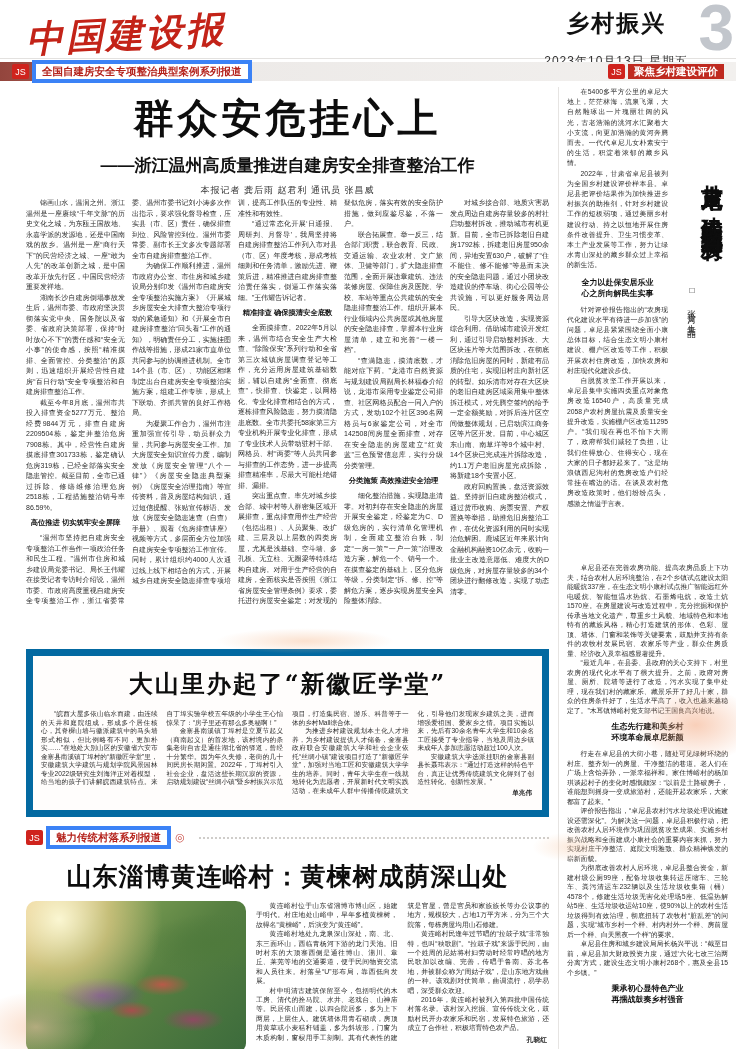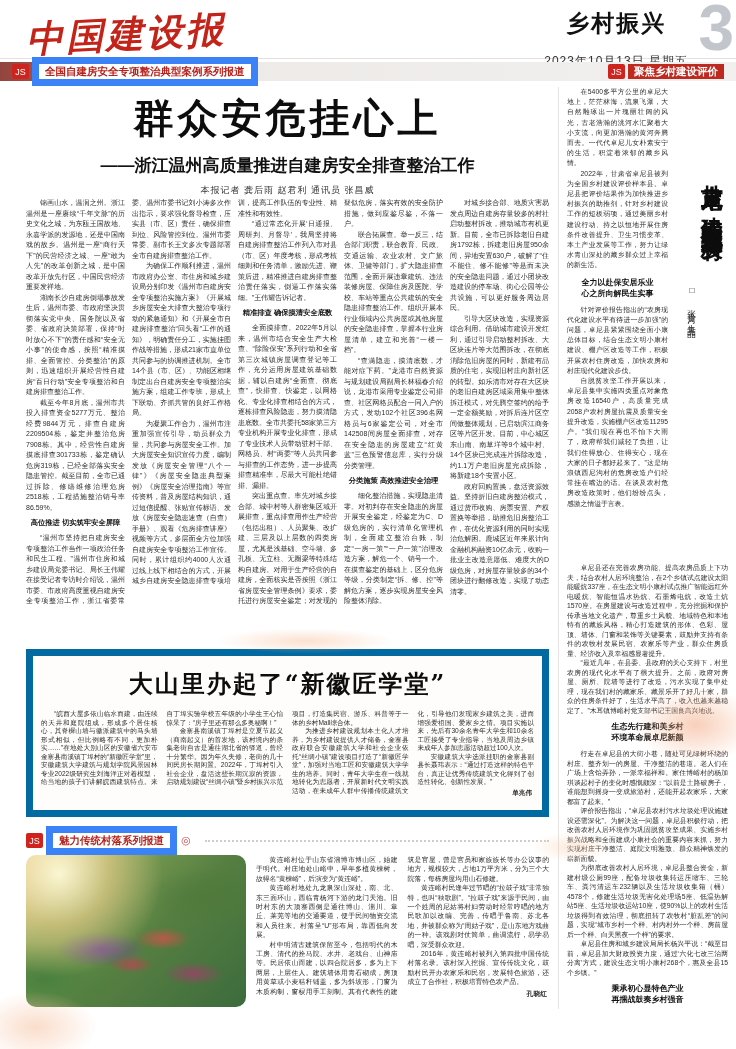--- a/index.html
+++ b/index.html
@@ -22,21 +22,21 @@
   .band-bg{position:absolute;inset:0;
      background:linear-gradient(to right,#93453d,#a8574d 9%,#c99e97 14%,#ece9e7 20%,#f2f0ee 100%);}
   .band-bg::after{content:"";position:absolute;left:128px;top:-2px;width:9px;height:24px;
      background:#fff;transform:skewX(-28deg);}
   .tag-row{position:absolute;inset:0;display:flex;justify-content:space-between;
      align-items:center;padding:0 12px;}
   .tag{display:flex;align-items:center;}
   .js-badge{display:inline-flex;align-items:center;justify-content:center;width:17px;height:15px;
      background:#cf231d;color:#fff;font-weight:normal;font-size:9px;border-radius:2px;margin-right:3px;}
   .tag-label{font-size:10.5px;font-weight:bold;padding:1px 6px;line-height:13px;white-space:nowrap;}
-  .tag-label.outline{color:#b5231c;border:7px solid #3b82f6;background:#fff;}
+  .tag-label.outline{color:#b5231c;border:4px solid #3b82f6;background:#fff;}
   .tag-label.solid{color:#fff;background:#bf2a20;}
 
   
   .content{display:flex;padding:6px 8px 0 26px;gap:9px;}
   .left-zone{flex:0 0 523px;}
   .right-zone{flex:1;border-left:1px solid #e6e4e2;padding-left:8px;min-width:0;}
 
   h1.main-head{text-align:center;font-size:40px;font-weight:900;margin:4px 0 8px;
      letter-spacing:4px;color:#0d0d0d;font-family:"DejaVu Serif",serif;}
   .main-sub{text-align:center;font-size:17px;font-weight:bold;margin:0 0 7px;color:#111;}
@@ -167,20 +167,21 @@
           </div>
       </section>
 
       <section class="village">
         <div class="village-tagrow">
           <span class="js-badge">JS</span>
           <span class="tag-label outline">魅力传统村落系列报道</span>
           <span class="circle-icon">◎</span>
           <span class="dots"></span>
         </div>
+        <h2 class="village-head">山东淄博黄连峪村：黄楝树成荫深山处</h2>
         <div class="village-body">
           <div class="photo"></div>
           <div class="cols cols-2">
               <p class="para">黄连峪村位于山东省淄博市博山区，始建于明代。村庄地处山峪中，早年多植黄楝树，故得名“黄楝峪”，后演变为“黄连峪”。</p>
               <p class="para">黄连峪村地处九龙泉深山深处，南、北、东三面环山，西临青杨河下游的龙门天池。旧时村东的大顶寨西侧是通往博山、淄川、章丘、莱芜等地的交通要道，便于民间物资交流和人员往来。村落呈“U”形布局，靠西低向发展。</p>
               <p class="para">村中明清古建筑保留至今，包括明代的木工房、清代的拴马院、水井、老戏台、山神庙等。民居依山而建，以四合院居多，多为上下两层，上层住人。建筑墙体用青石砌成，房顶用黄草或小麦秸秆铺盖，多为斜坡形，门窗为木质构制，窗棂用手工刻制。其有代表性的建筑是官屋，曾是官员和家族族长等办公议事的地方，规模较大，占地1万平方米，分为三个大院落，每栋房屋均用山石修建。</p>
               <p class="para">黄连峪村民逢年过节唱的“拉鼓子戏”非常独特，也叫“秧歌剧”。“拉鼓子戏”来源于民间，由一个姓周的尼姑将村妇劳动时经常哼唱的地方民歌加以改编、完善，传唱于鲁南、苏北各地，并被群众称为“周姑子戏”，是山东地方戏曲的一种。该戏剧对仗简单，曲调流行，易学易唱，深受群众欢迎。</p>
               <p class="para">2016年，黄连峪村被列入第四批中国传统村落名录。该村深入挖掘、宣传传统文化，鼓励村民开办农家乐和民宿，发展特色旅游，还成立了合作社，积极培育特色农产品。</p>
               <p class="author-line">孔晓红</p>
             </div>

